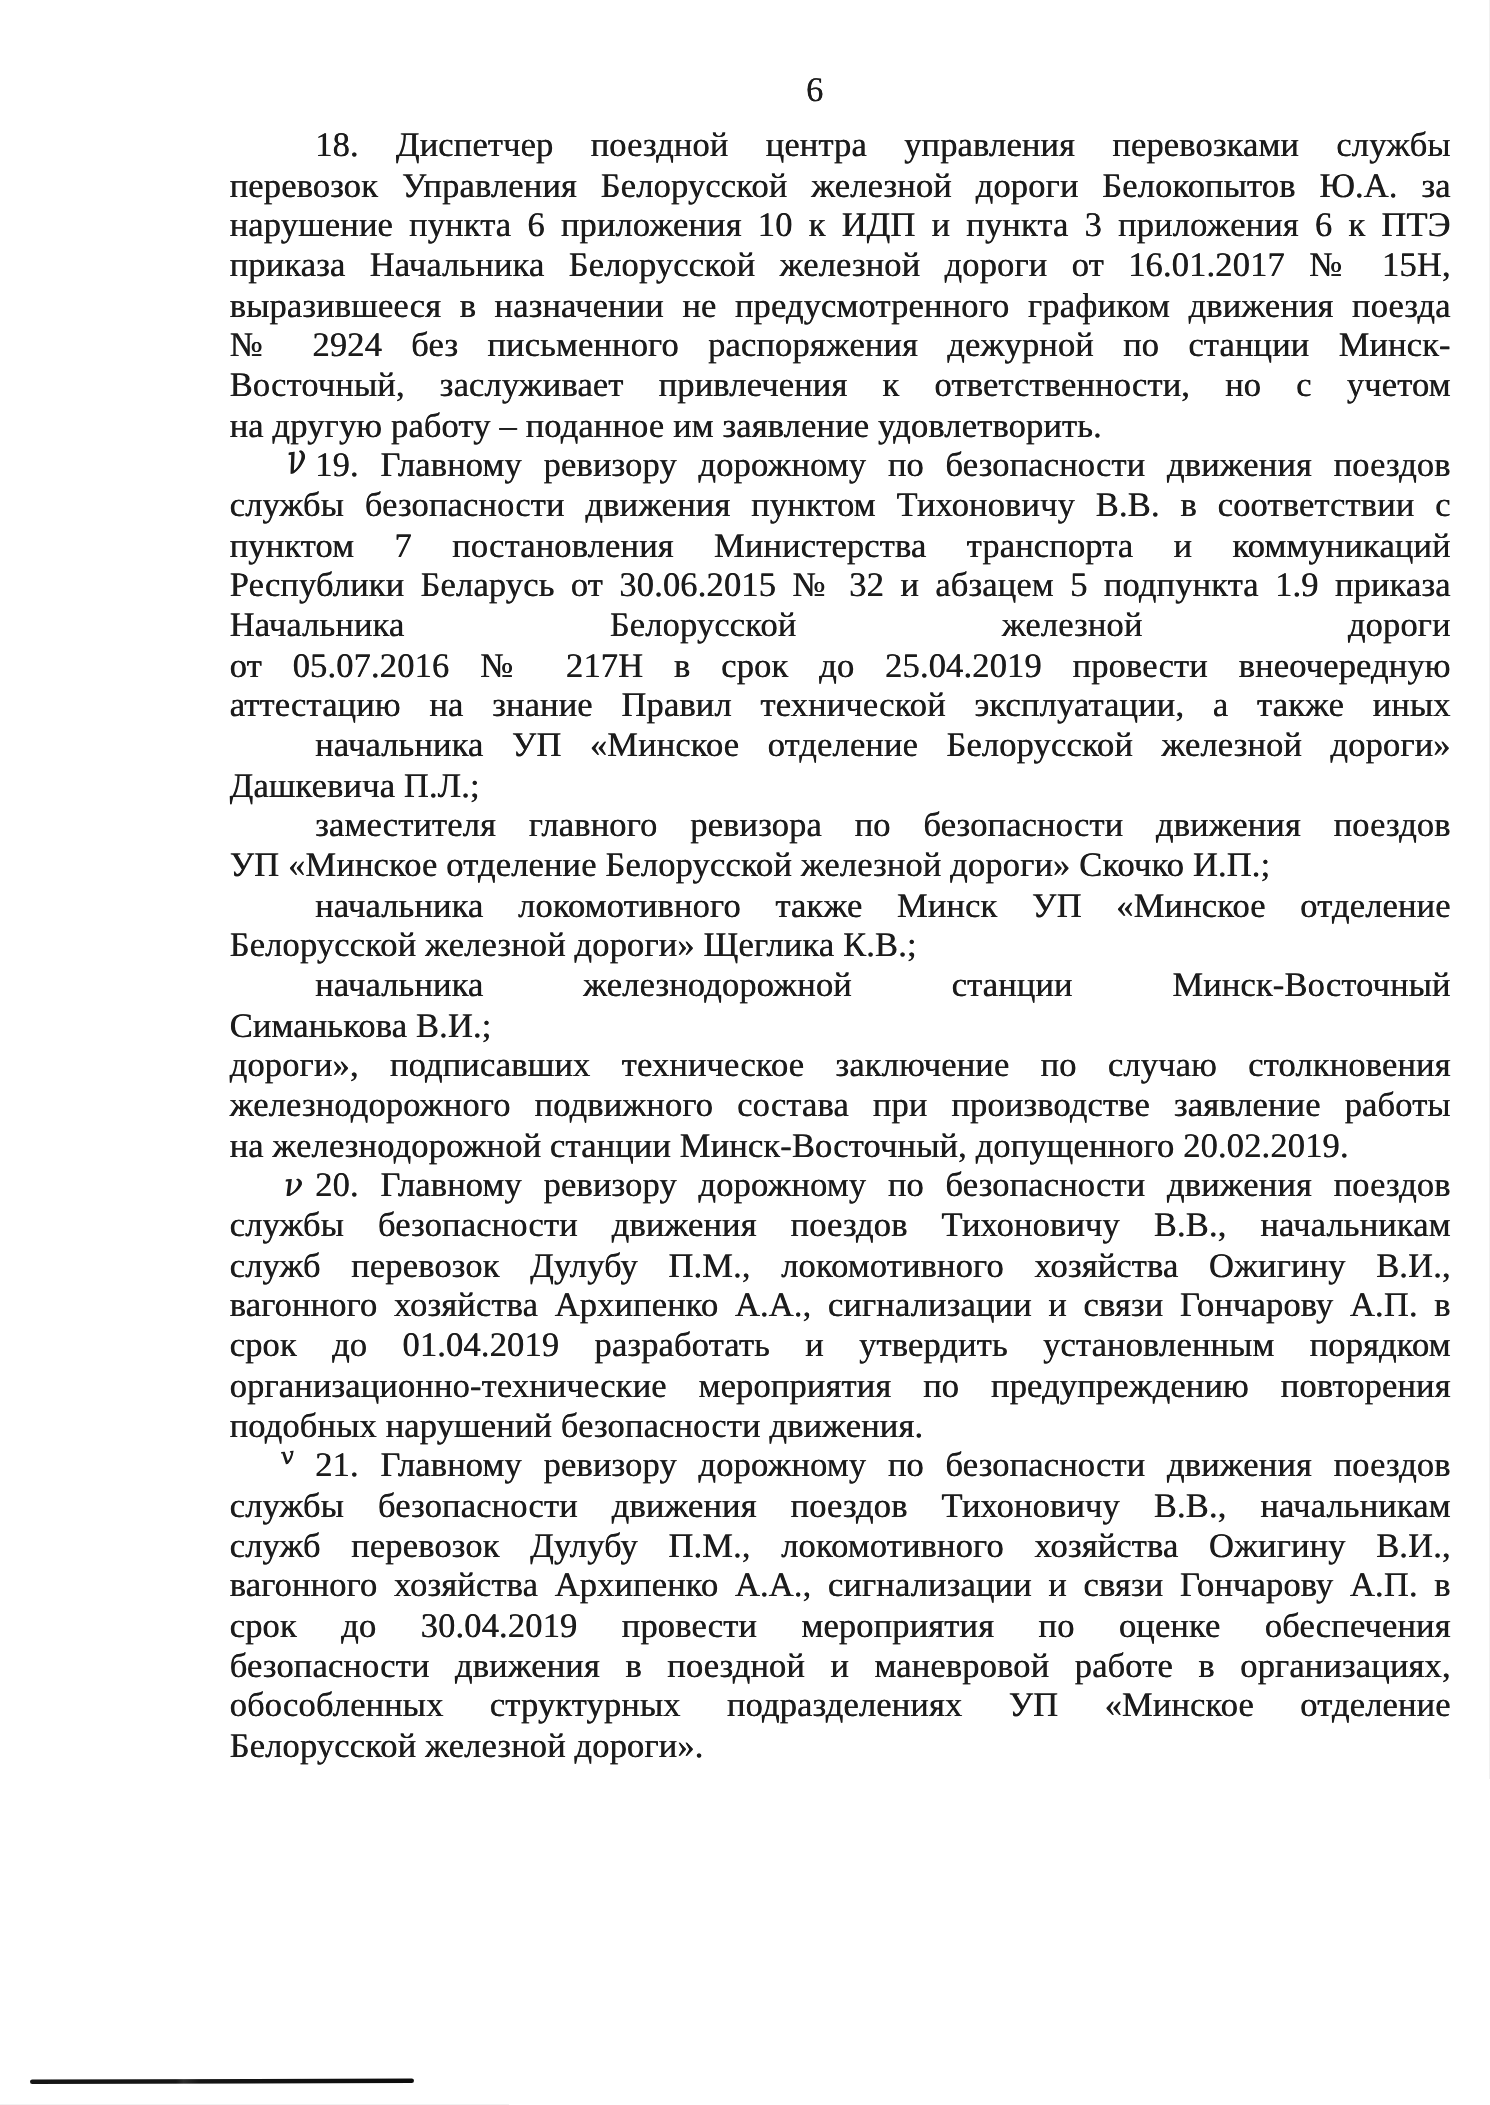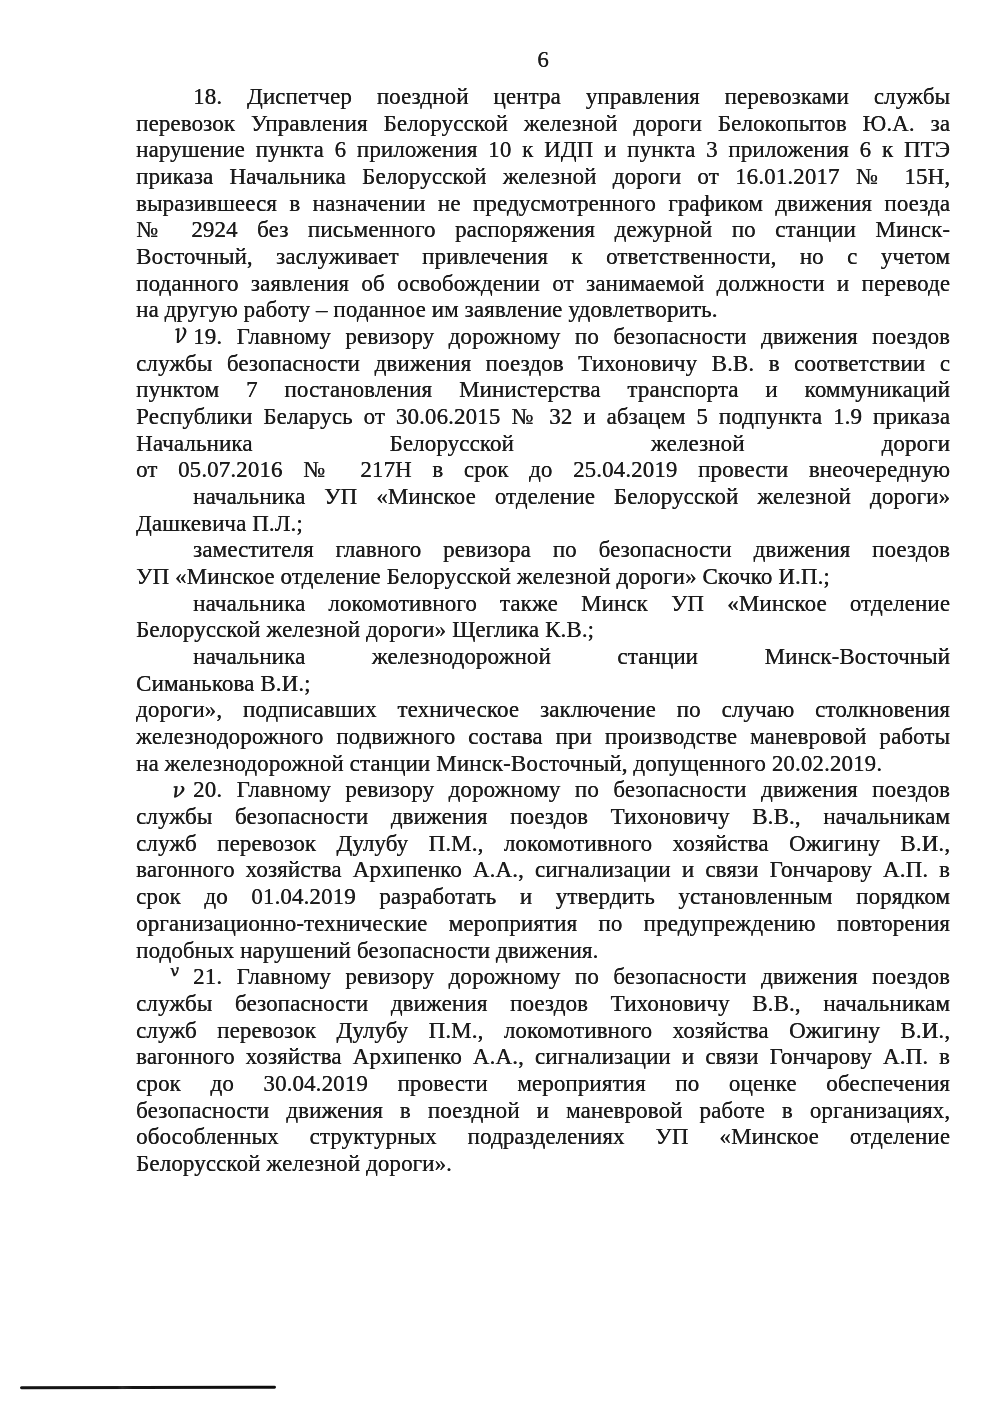--- a/index.html
+++ b/index.html
@@ -18,21 +18,21 @@
     left: 136px;
     width: 814px;
     text-align: center;
     font-size: 23px;
     line-height: 27px;
     text-shadow: 0.3px 0 0 currentColor;
   }
   .doc-body {
     position: absolute;
     top: 84px;
-    left: 136px;
+    left: 153px;
     width: 814px;
     text-shadow: 0.3px 0 0 currentColor;
   }
   .paragraph { position: relative; }
   .line {
     position: relative;
     height: 26.68px;
     line-height: 26.68px;
     font-size: 23px;
     letter-spacing: 0.1px;
@@ -75,50 +75,50 @@
 
   <div class="doc-body">
       <div class="paragraph">
         <div class="line first">18. Диспетчер поездной центра управления перевозками службы</div>
         <div class="line">перевозок Управления Белорусской железной дороги Белокопытов Ю.А. за</div>
         <div class="line">нарушение пункта 6 приложения 10 к ИДП и пункта 3 приложения 6 к ПТЭ</div>
         <div class="line">приказа Начальника Белорусской железной дороги от 16.01.2017 № 15Н,</div>
         <div class="line">выразившееся в назначении не предусмотренного графиком движения поезда</div>
         <div class="line">№ 2924 без письменного распоряжения дежурной по станции Минск-</div>
         <div class="line">Восточный, заслуживает привлечения к ответственности, но с учетом</div>
-        <div class="line">поданного заявления об освобождении от занимаемой должности и переводе</div>
         <div class="line para-end">на другую работу – поданное им заявление удовлетворить.</div>
       </div>
       <div class="paragraph">
         <div class="line first"><span class="marker m19">ν</span>19. Главному ревизору дорожному по безопасности движения поездов</div>
-        <div class="line">службы безопасности движения поездов Тихоновичу В.В. в соответствии с</div>
+        <div class="line">службы безопасности движения пунктом Тихоновичу В.В. в соответствии с</div>
         <div class="line">пунктом 7 постановления Министерства транспорта и коммуникаций</div>
         <div class="line">Республики Беларусь от 30.06.2015 № 32 и абзацем 5 подпункта 1.9 приказа</div>
         <div class="line">Начальника Белорусской железной дороги</div>
         <div class="line">от 05.07.2016 № 217Н в срок до 25.04.2019 провести внеочередную</div>
+        <div class="line">аттестацию на знание Правил технической эксплуатации, а также иных</div>
       </div>
       <div class="paragraph">
         <div class="line first">начальника УП «Минское отделение Белорусской железной дороги»</div>
         <div class="line para-end">Дашкевича П.Л.;</div>
       </div>
       <div class="paragraph">
         <div class="line first">заместителя главного ревизора по безопасности движения поездов</div>
         <div class="line para-end">УП «Минское отделение Белорусской железной дороги» Скочко И.П.;</div>
       </div>
       <div class="paragraph">
         <div class="line first">начальника локомотивного также Минск УП «Минское отделение</div>
         <div class="line para-end">Белорусской железной дороги» Щеглика К.В.;</div>
       </div>
       <div class="paragraph">
         <div class="line first">начальника железнодорожной станции Минск-Восточный</div>
         <div class="line para-end">Симанькова В.И.;</div>
       </div>
       <div class="paragraph">
         <div class="line">дороги», подписавших техническое заключение по случаю столкновения</div>
-        <div class="line">железнодорожного подвижного состава при производстве маневровой работы</div>
+        <div class="line">железнодорожного подвижного состава при производстве заявление работы</div>
         <div class="line para-end">на железнодорожной станции Минск-Восточный, допущенного 20.02.2019.</div>
       </div>
       <div class="paragraph">
         <div class="line first"><span class="marker m20">ν</span>20. Главному ревизору дорожному по безопасности движения поездов</div>
         <div class="line">службы безопасности движения поездов Тихоновичу В.В., начальникам</div>
         <div class="line">служб перевозок Дулубу П.М., локомотивного хозяйства Ожигину В.И.,</div>
         <div class="line">вагонного хозяйства Архипенко А.А., сигнализации и связи Гончарову А.П. в</div>
         <div class="line">срок до 01.04.2019 разработать и утвердить установленным порядком</div>
         <div class="line">организационно-технические мероприятия по предупреждению повторения</div>
         <div class="line para-end">подобных нарушений безопасности движения.</div>

